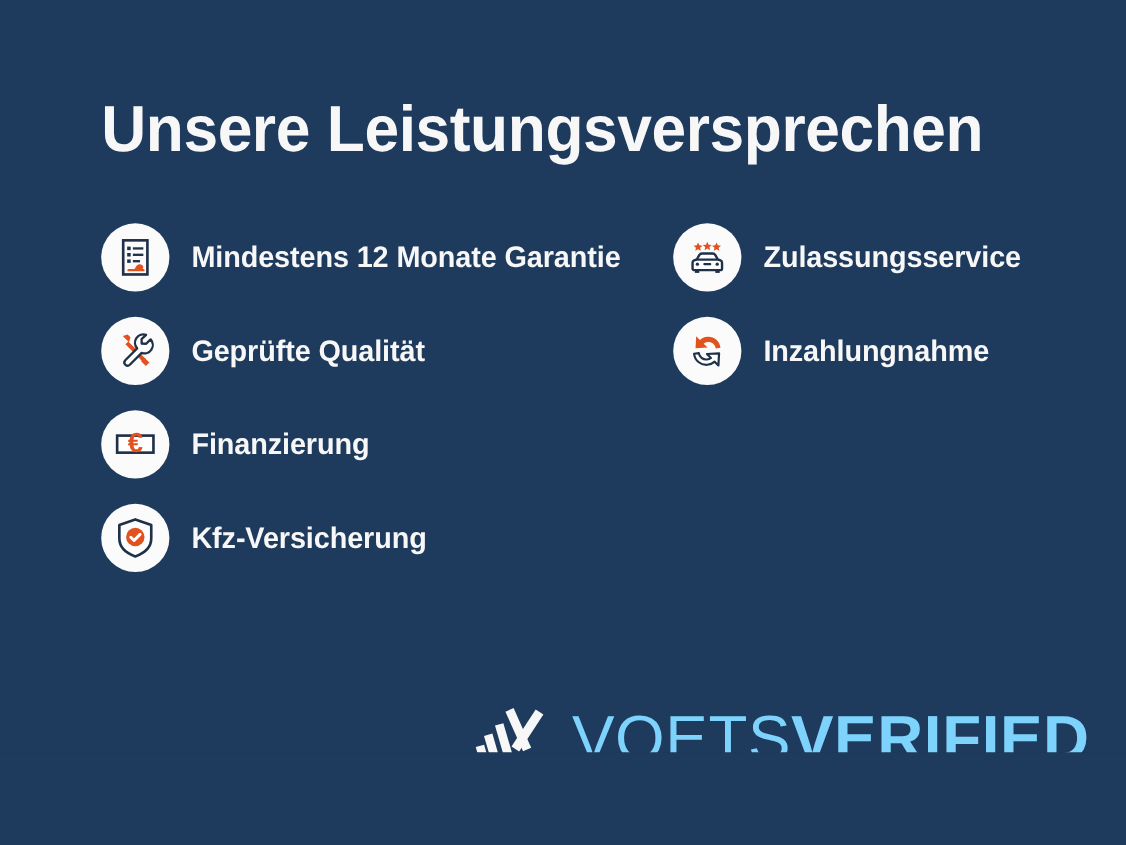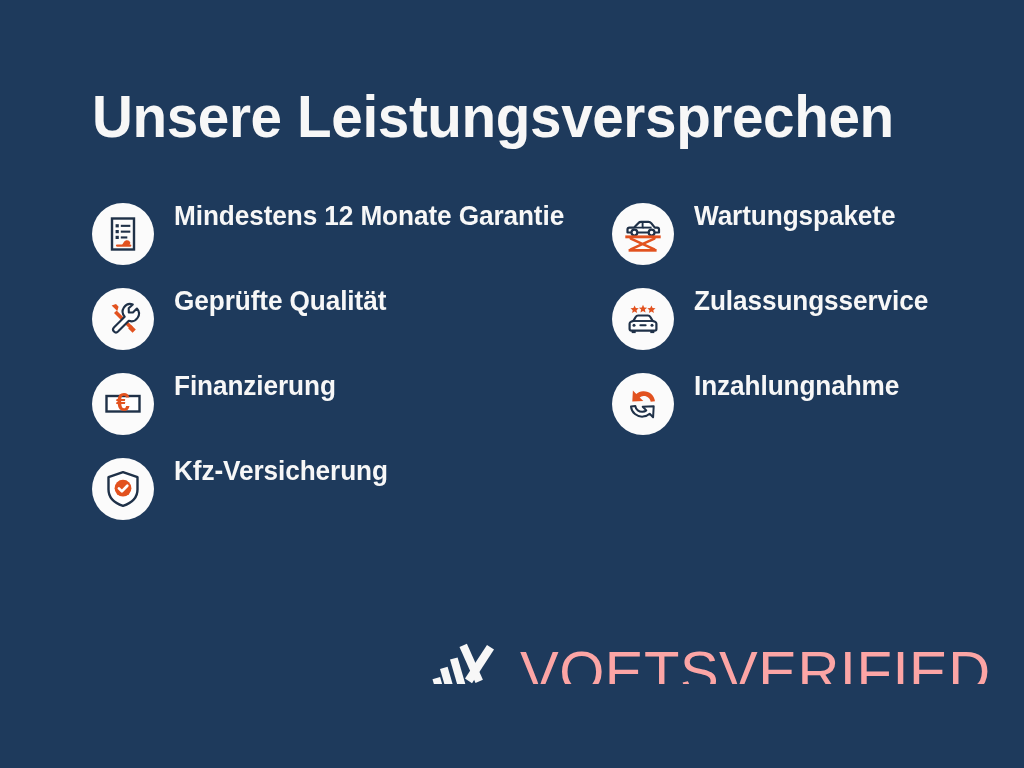--- a/index.html
+++ b/index.html
@@ -38,21 +38,21 @@
   
   .column {
     position: absolute;
     top: 203px;
   }
   #col-left  { left: 92px;  width: 500px; }
   #col-right { left: 612px; width: 400px; }
 
   .feature-row {
     display: flex;
-    align-items: flex-start;
+    align-items: center;
     height: 62px;
     margin-bottom: 23px;
   }
 
   .icon-badge {
     flex: 0 0 auto;
     width: 62px;
     height: 62px;
     border-radius: 50%;
     background: #fbfbfb;
@@ -84,30 +84,30 @@
     align-items: center;
     height: 72px;
   }
   #logo-mark {
     width: 66px;
     height: 66px;
     flex: 0 0 auto;
   }
   #logo-text {
     margin-left: 22px;
-    color: #fca5a5;
+    color: #7dd3fc;
     font-size: 58px;
     line-height: 1;
     white-space: nowrap;
     letter-spacing: 0.5px;
     display: flex;
     align-items: baseline;
   }
   .logo-thin { font-weight: 300; }
-  .logo-bold { font-weight: 400; }
+  .logo-bold { font-weight: 700; }
 </style>
 </head>
 <body>
 
 <div id="page">
 
   <div id="heading">Unsere Leistungsversprechen</div>
 
   <div class="column" id="col-left">
 
@@ -160,37 +160,20 @@
           <circle cx="20" cy="19.2" r="8.4" fill="#e2521f"></circle>
           <path d="M15.9 19.4 l3.0 3.0 l5.4 -5.6" fill="none" stroke="#ffffff" stroke-width="2.7" stroke-linecap="round" stroke-linejoin="round"></path>
         </svg>
       </div>
       <div class="feature-label">Kfz-Versicherung</div>
     </div>
   </div>
 
   <div class="column" id="col-right">
 
-    <div class="feature-row">
-      <div class="icon-badge">
-        <svg width="44" height="44" viewBox="0 0 44 44">
-
-          <path d="M6.5 17.6 c0 -1.2 0.9 -2 2 -2 h4.6 l4.4 -4.6 c0.7 -0.8 1.5 -1.1 2.6 -1.1 h7.4 c1.1 0 2.0 0.4 2.7 1.2 l3.6 4.5 h2.3 c1.1 0 1.9 0.9 1.9 2 v2.9 H6.5 z" fill="#ffffff" stroke="#1f3148" stroke-width="2.2" stroke-linejoin="round"></path>
-          <path d="M13.6 15.6 L21.6 15.6 L21.6 10.0" fill="none" stroke="#1f3148" stroke-width="1.9"></path>
-          <path d="M21.6 15.6 L30.6 15.6" fill="none" stroke="#1f3148" stroke-width="1.9"></path>
-          <circle cx="13.4" cy="20.6" r="2.9" fill="#ffffff" stroke="#1f3148" stroke-width="2.2"></circle>
-          <circle cx="30.6" cy="20.6" r="2.9" fill="#ffffff" stroke="#1f3148" stroke-width="2.2"></circle>
-
-          <rect x="4.3" y="23.4" width="35.4" height="2.9" fill="#e2521f"></rect>
-          <path d="M9.8 26.6 L33.4 37.4 M33.4 26.6 L9.8 37.4" stroke="#e2521f" stroke-width="2.6" stroke-linecap="round"></path>
-          <rect x="7.6" y="37.0" width="28.0" height="2.7" fill="#e2521f"></rect>
-        </svg>
-      </div>
-      <div class="feature-label">Wartungspakete</div>
-    </div>
 
 
     <div class="feature-row">
       <div class="icon-badge">
         <svg width="42" height="42" viewBox="0 0 42 42">
 
           <g fill="#e2521f">
             <path d="M12.6 7.4 l1.2 2.6 l2.9 0.3 l-2.2 1.9 l0.6 2.8 l-2.5 -1.5 l-2.5 1.5 l0.6 -2.8 l-2.2 -1.9 l2.9 -0.3 z"></path>
             <path d="M21.0 6.8 l1.2 2.6 l2.9 0.3 l-2.2 1.9 l0.6 2.8 l-2.5 -1.5 l-2.5 1.5 l0.6 -2.8 l-2.2 -1.9 l2.9 -0.3 z"></path>
             <path d="M29.4 7.4 l1.2 2.6 l2.9 0.3 l-2.2 1.9 l0.6 2.8 l-2.5 -1.5 l-2.5 1.5 l0.6 -2.8 l-2.2 -1.9 l2.9 -0.3 z"></path>

